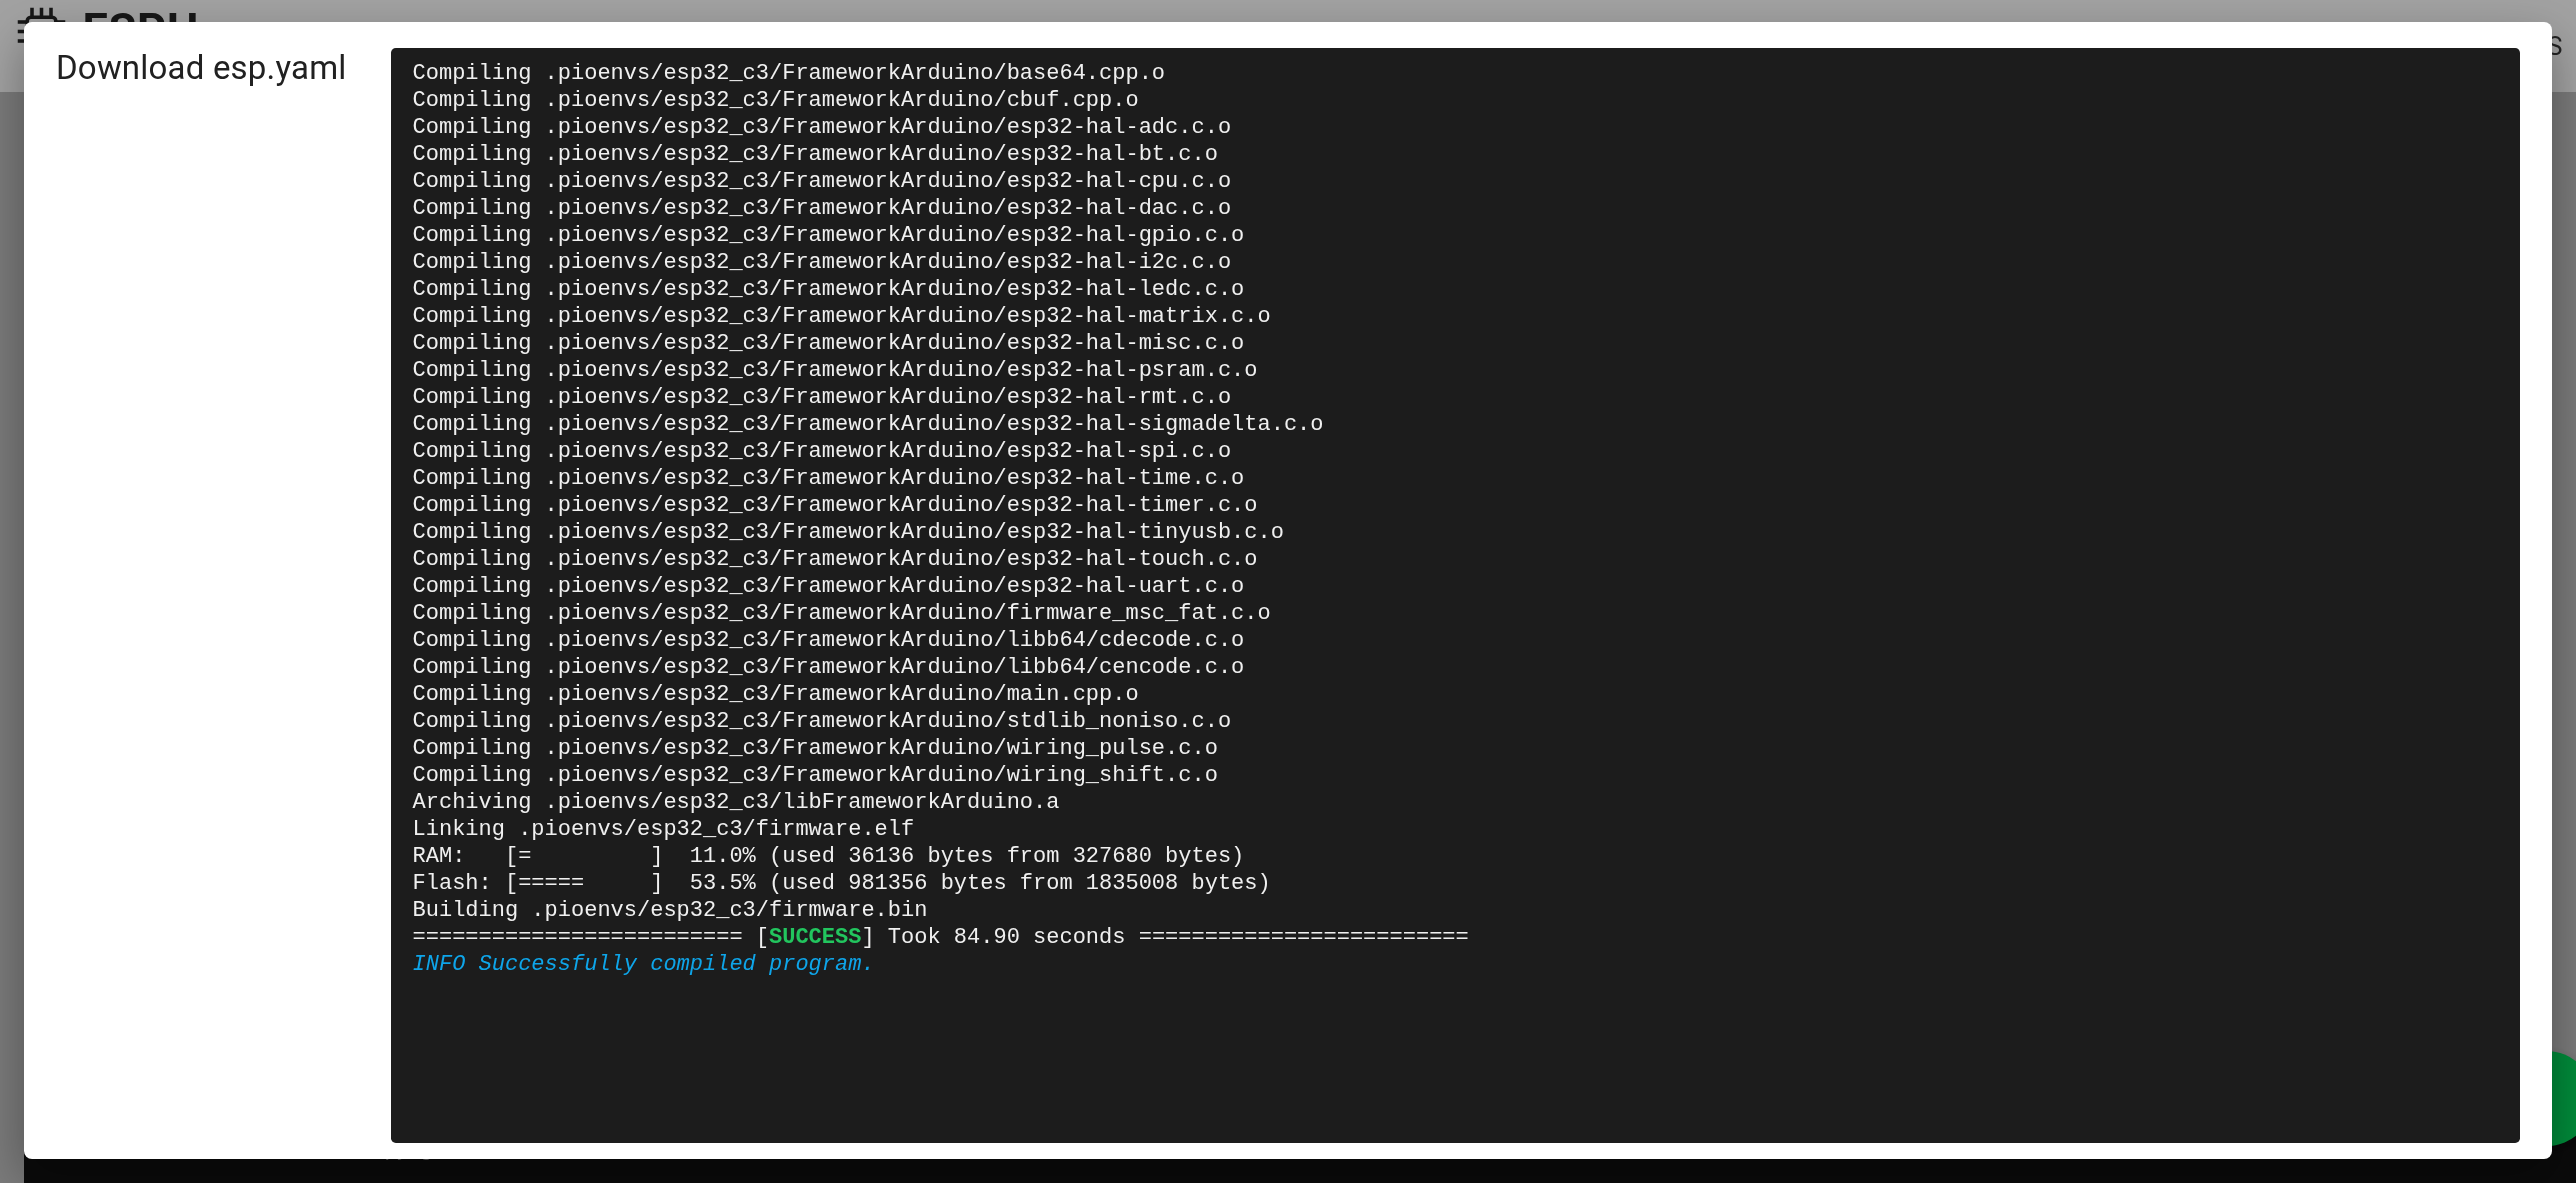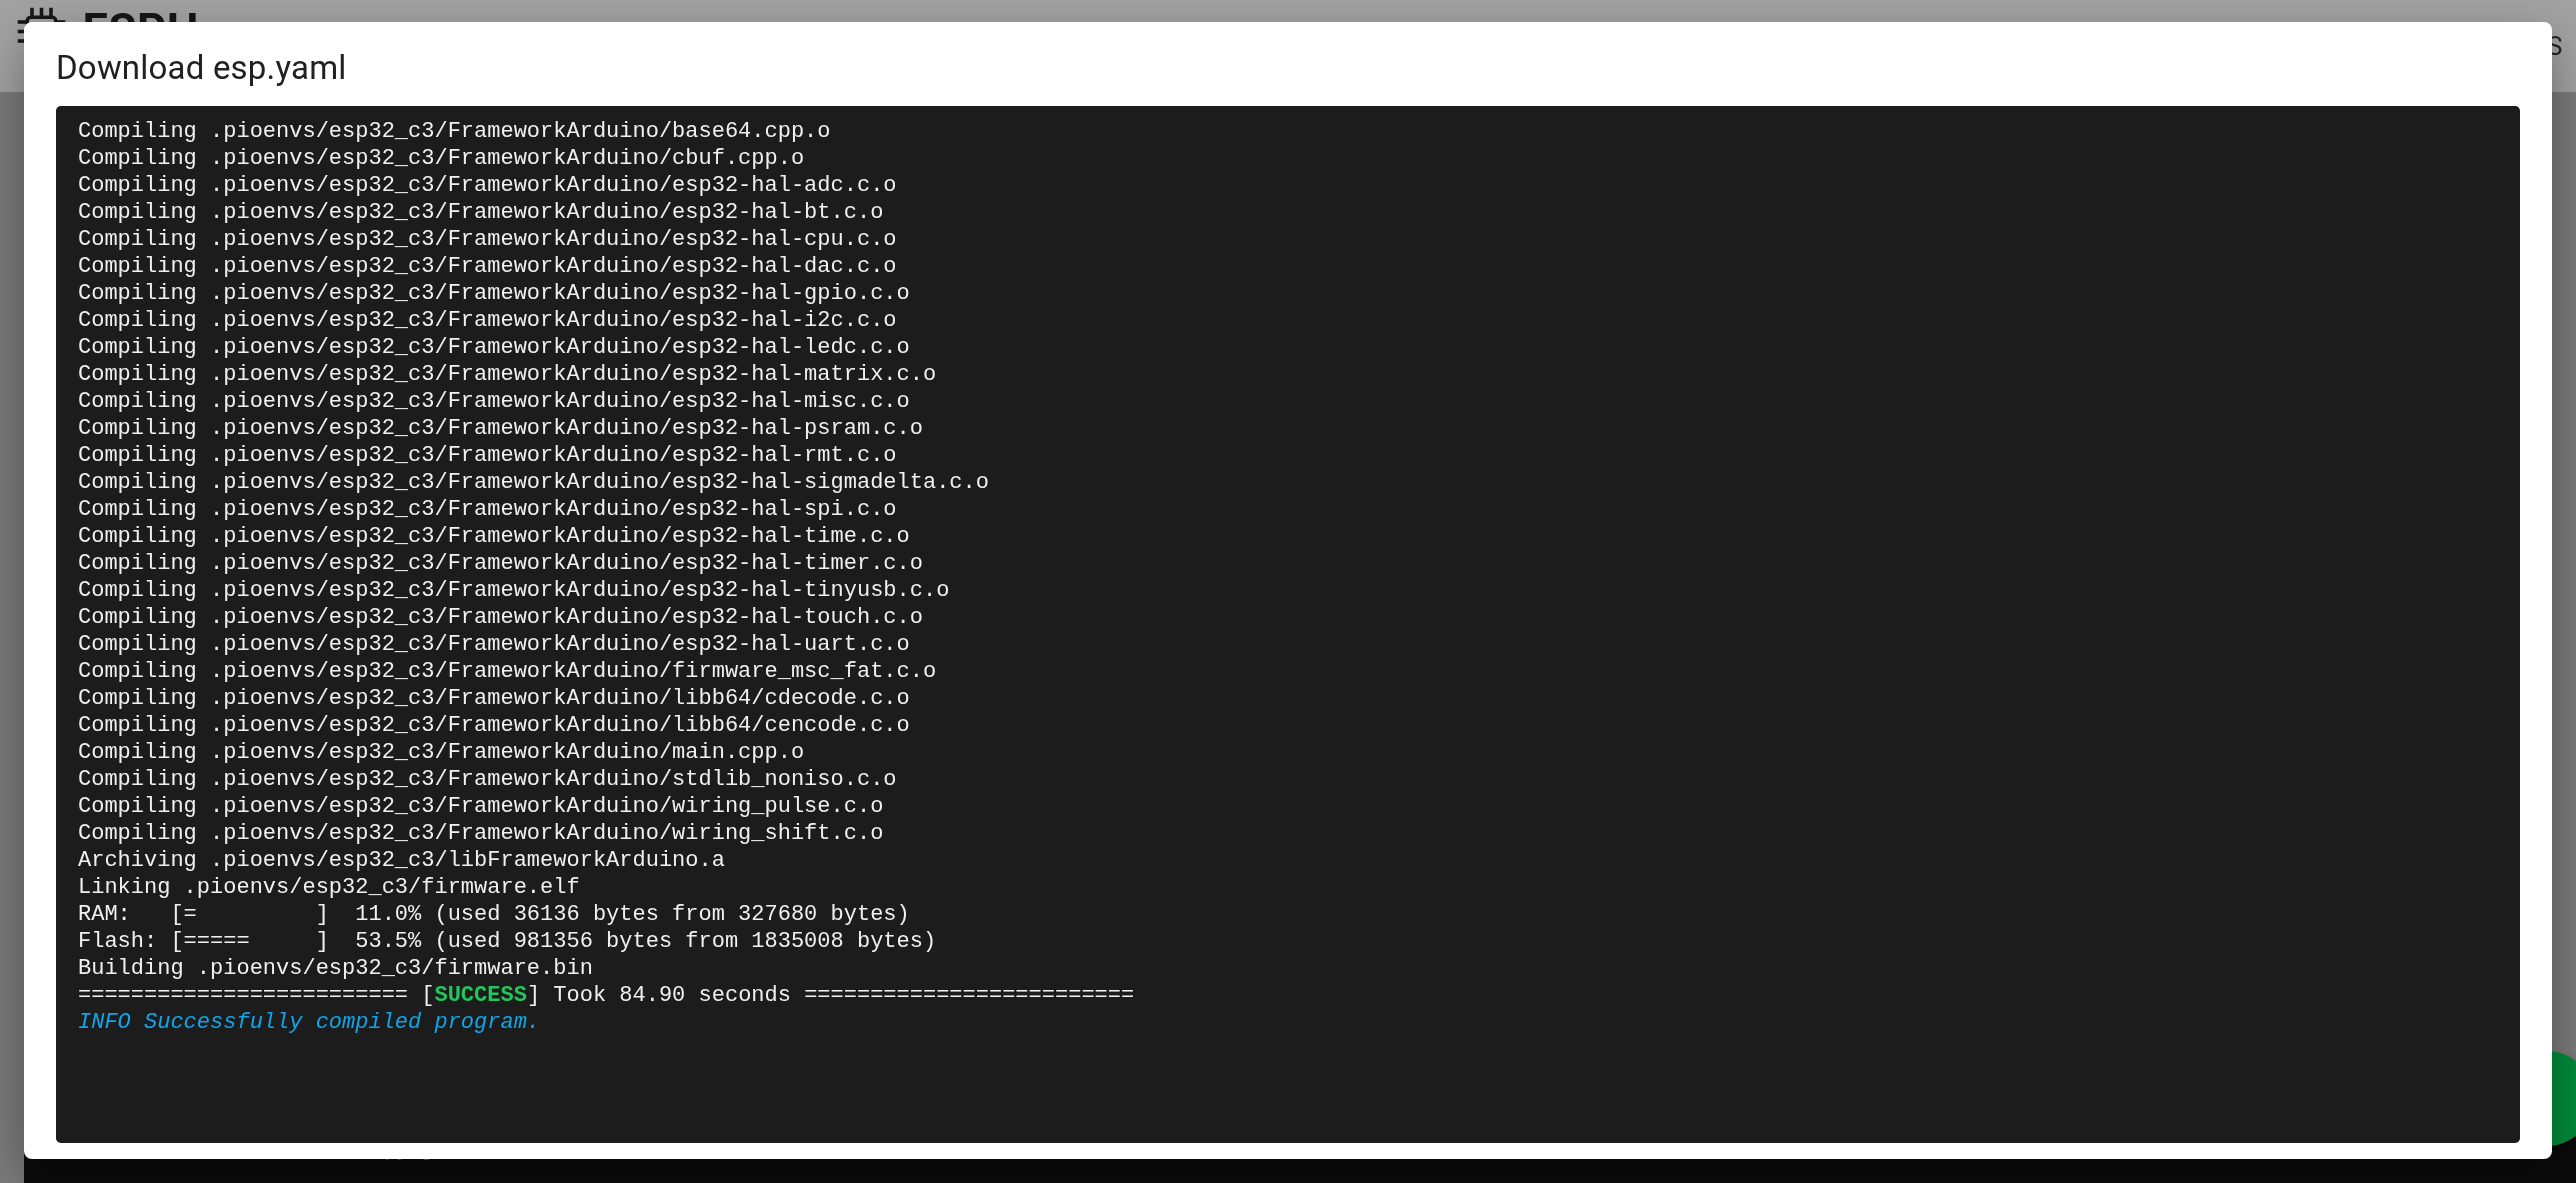--- a/index.html
+++ b/index.html
@@ -63,36 +63,37 @@
   .modal {
     position: absolute;
     top: 22px;
     left: 24px;
     right: 24px;
     bottom: 24px;
     background: #fff;
     border-radius: 8px;
     box-shadow: 0 19px 48px rgba(0,0,0,.35);
     display: flex;
-    flex-direction: column;
+    flex-direction: row;
     padding: 25.5px 32px 16px 32px;
   }
   .modal-title {
     font-size: 33px;
     font-weight: 400;
     color: #212121;
     margin-bottom: 19px;
     letter-spacing: 0.2px;
   }
   .terminal {
     flex: 1 1 auto;
     background: #1c1c1c;
     border-radius: 4.8px;
     padding: 12.7px 22px 16px 22px;
     overflow: auto;
+    margin-left: 44px;
   }
   .terminal pre {
     font-family: "SFMono-Regular", "Menlo", "Consolas", "Liberation Mono", monospace;
     font-size: 22px;
     line-height: 27px;
     color: #f0f0f0;
     white-space: pre;
   }
   .terminal .success-kw {
     color: #22c55e;

